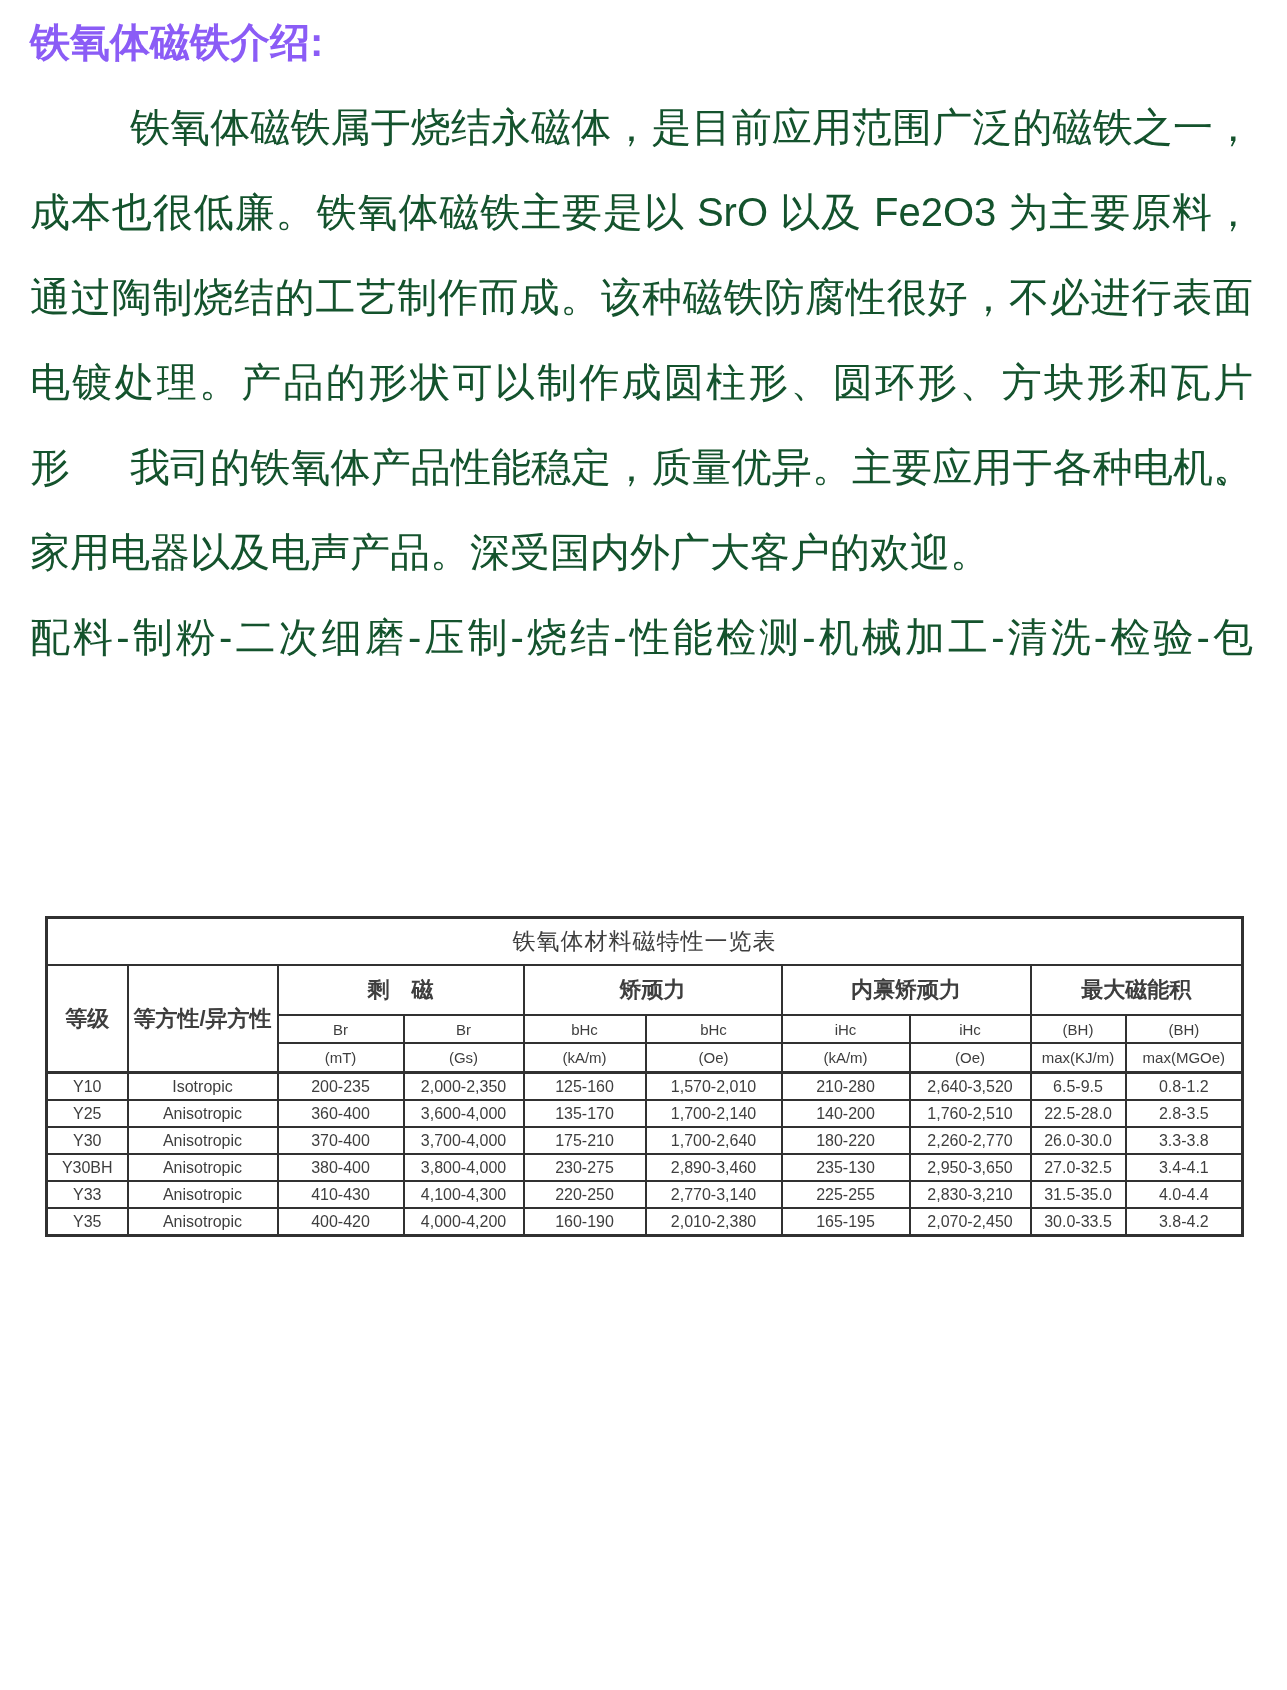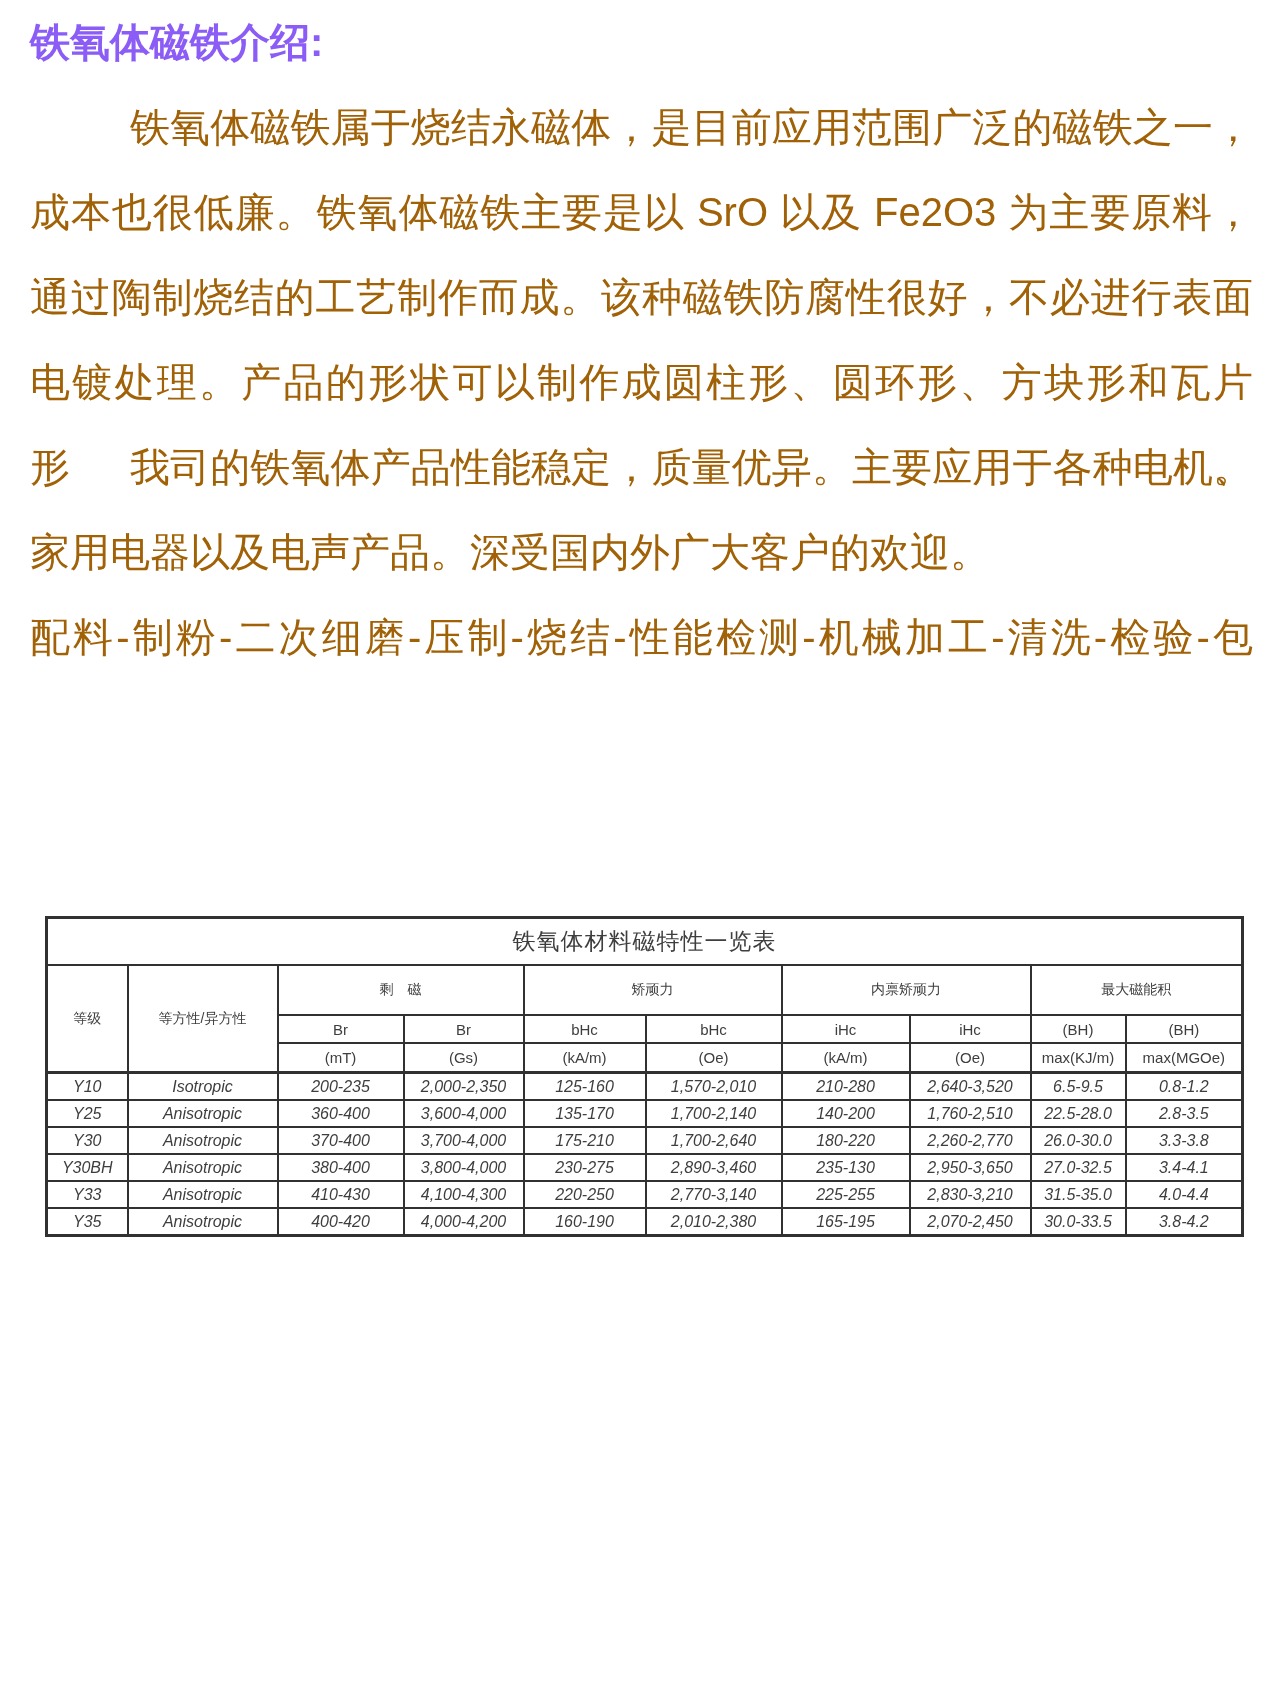--- a/index.html
+++ b/index.html
@@ -3,41 +3,41 @@
 <meta charset="utf-8">
 <style>
   html,body{margin:0;padding:0;}
   body{
     width:1287px;height:1690px;background:#ffffff;position:relative;
     font-family:"Liberation Sans",sans-serif;overflow:hidden;
   }
   
   .text-block{position:absolute;left:30px;top:0;width:1223px;}
   .line{
-    font-size:40px;height:85px;line-height:85px;color:#a16207;
+    font-size:40px;height:85px;line-height:85px;color:#14532d;
     white-space:normal;
   }
   .line.just{text-align:justify;text-align-last:justify;}
   .line.indent{text-indent:100px;}
   .line.head{font-weight:bold;color:#8b5cf6;}
   
   table.mag{
     position:absolute;left:45px;top:916px;width:1196px;
     border-collapse:collapse;table-layout:fixed;
     color:#3e3e3e;border:3px solid #313131;
   }
   table.mag td{
     border:2px solid #313131;text-align:center;vertical-align:middle;
     padding:0;font-size:16px;overflow:hidden;
   }
   tr.r-title td{height:45px;font-size:23px;letter-spacing:1px;margin-left:34px;}
-  tr.r-group td{height:48px;font-size:14px;}
+  tr.r-group td{height:48px;font-size:22px;font-weight:bold;}
   tr.r-sym td{height:26px;font-size:15px;}
   tr.r-unit td{height:27px;font-size:15px;}
-  tbody.data td{height:25px;font-style:italic;}
+  tbody.data td{height:25px;}
   tbody.data tr:first-child td{border-top-width:3px;}
 </style>
 </head>
 <body>
 
 <div class="text-block">
   <div class="line head">铁氧体磁铁介绍:</div>
   <div class="line just indent">铁氧体磁铁属于烧结永磁体，是目前应用范围广泛的磁铁之一，</div>
   <div class="line just">成本也很低廉。铁氧体磁铁主要是以 SrO 以及 Fe2O3 为主要原料，</div>
   <div class="line just">通过陶制烧结的工艺制作而成。该种磁铁防腐性很好，不必进行表面</div>

